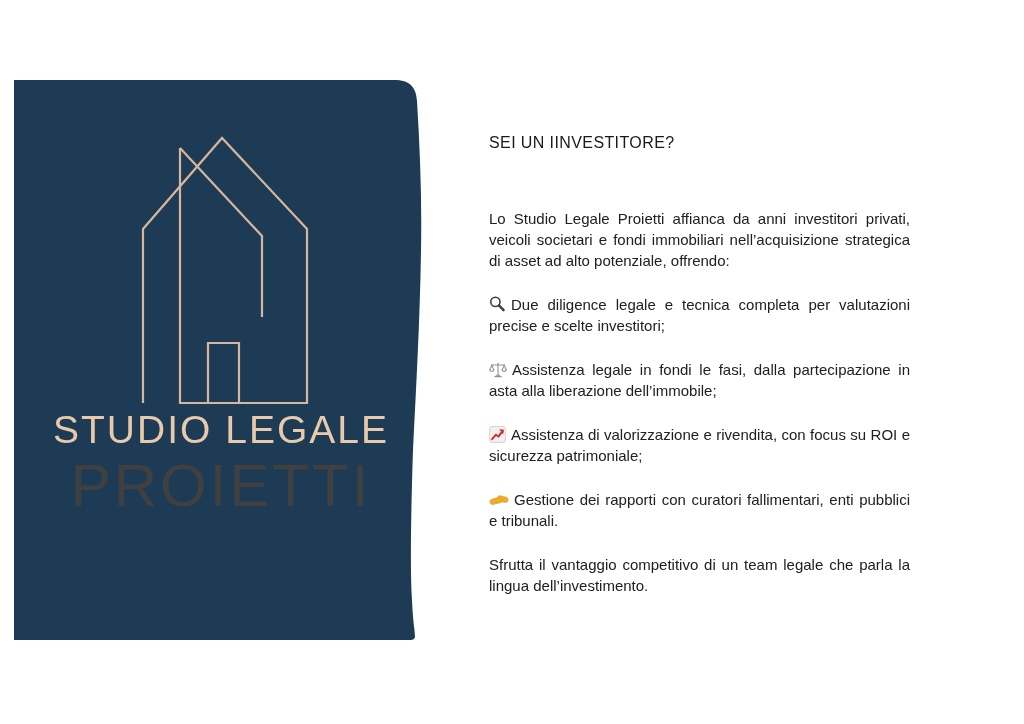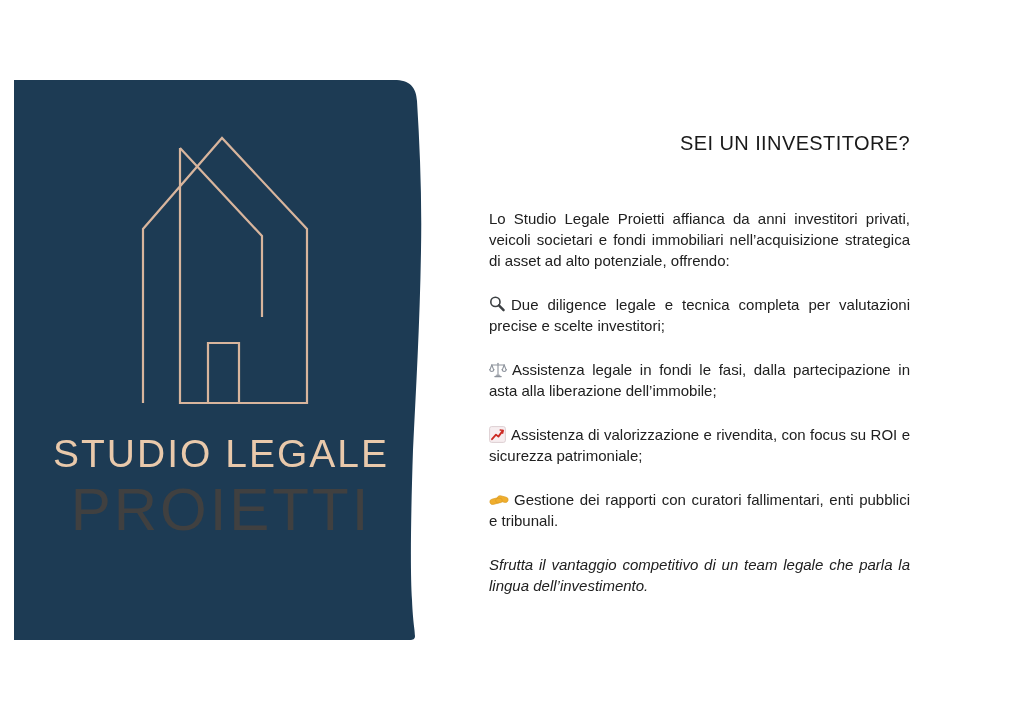--- a/index.html
+++ b/index.html
@@ -18,21 +18,21 @@
   
   .brand-panel-wrap {
     position: absolute;
     left: 14px; top: 80px;
     width: 412px; height: 562px;
   }
   .brand-panel-wrap svg { display: block; }
 
   .brand-text {
     position: absolute;
-    left: 14px; top: 430px;
+    left: 14px; top: 406px;
     width: 400px;
     text-align: center;
     padding-left: 14px;
     box-sizing: border-box;
     pointer-events: none;
   }
   .brand-line1 {
     font-size: 39px;
     line-height: 48px;
     letter-spacing: 2px;
@@ -53,31 +53,31 @@
   .content {
     position: absolute;
     left: 489px; top: 132px;
     width: 421px;
     color: #202020;
     font-size: 15px;
     line-height: 21px;
   }
   .content .heading {
     margin: 0 0 54px 0;
-    text-align: right;
-    font-size: 20px;
+    text-align: left;
+    font-size: 16px;
     line-height: 22px;
     letter-spacing: 0.4px;
     color: #1a1a1a;
   }
   .content p.block {
     margin: 0 0 23px 0;
     text-align: justify;
   }
-  .content p.block:last-child { margin-bottom: 12px; font-style: italic; }
+  .content p.block:last-child { margin-bottom: 12px; }
 
   .bullet-icon {
     display: inline-block;
     vertical-align: -3px;
     margin-right: 5px;
   }
   .bullet-icon svg { display: block; }
 </style>
 </head>
 <body>

